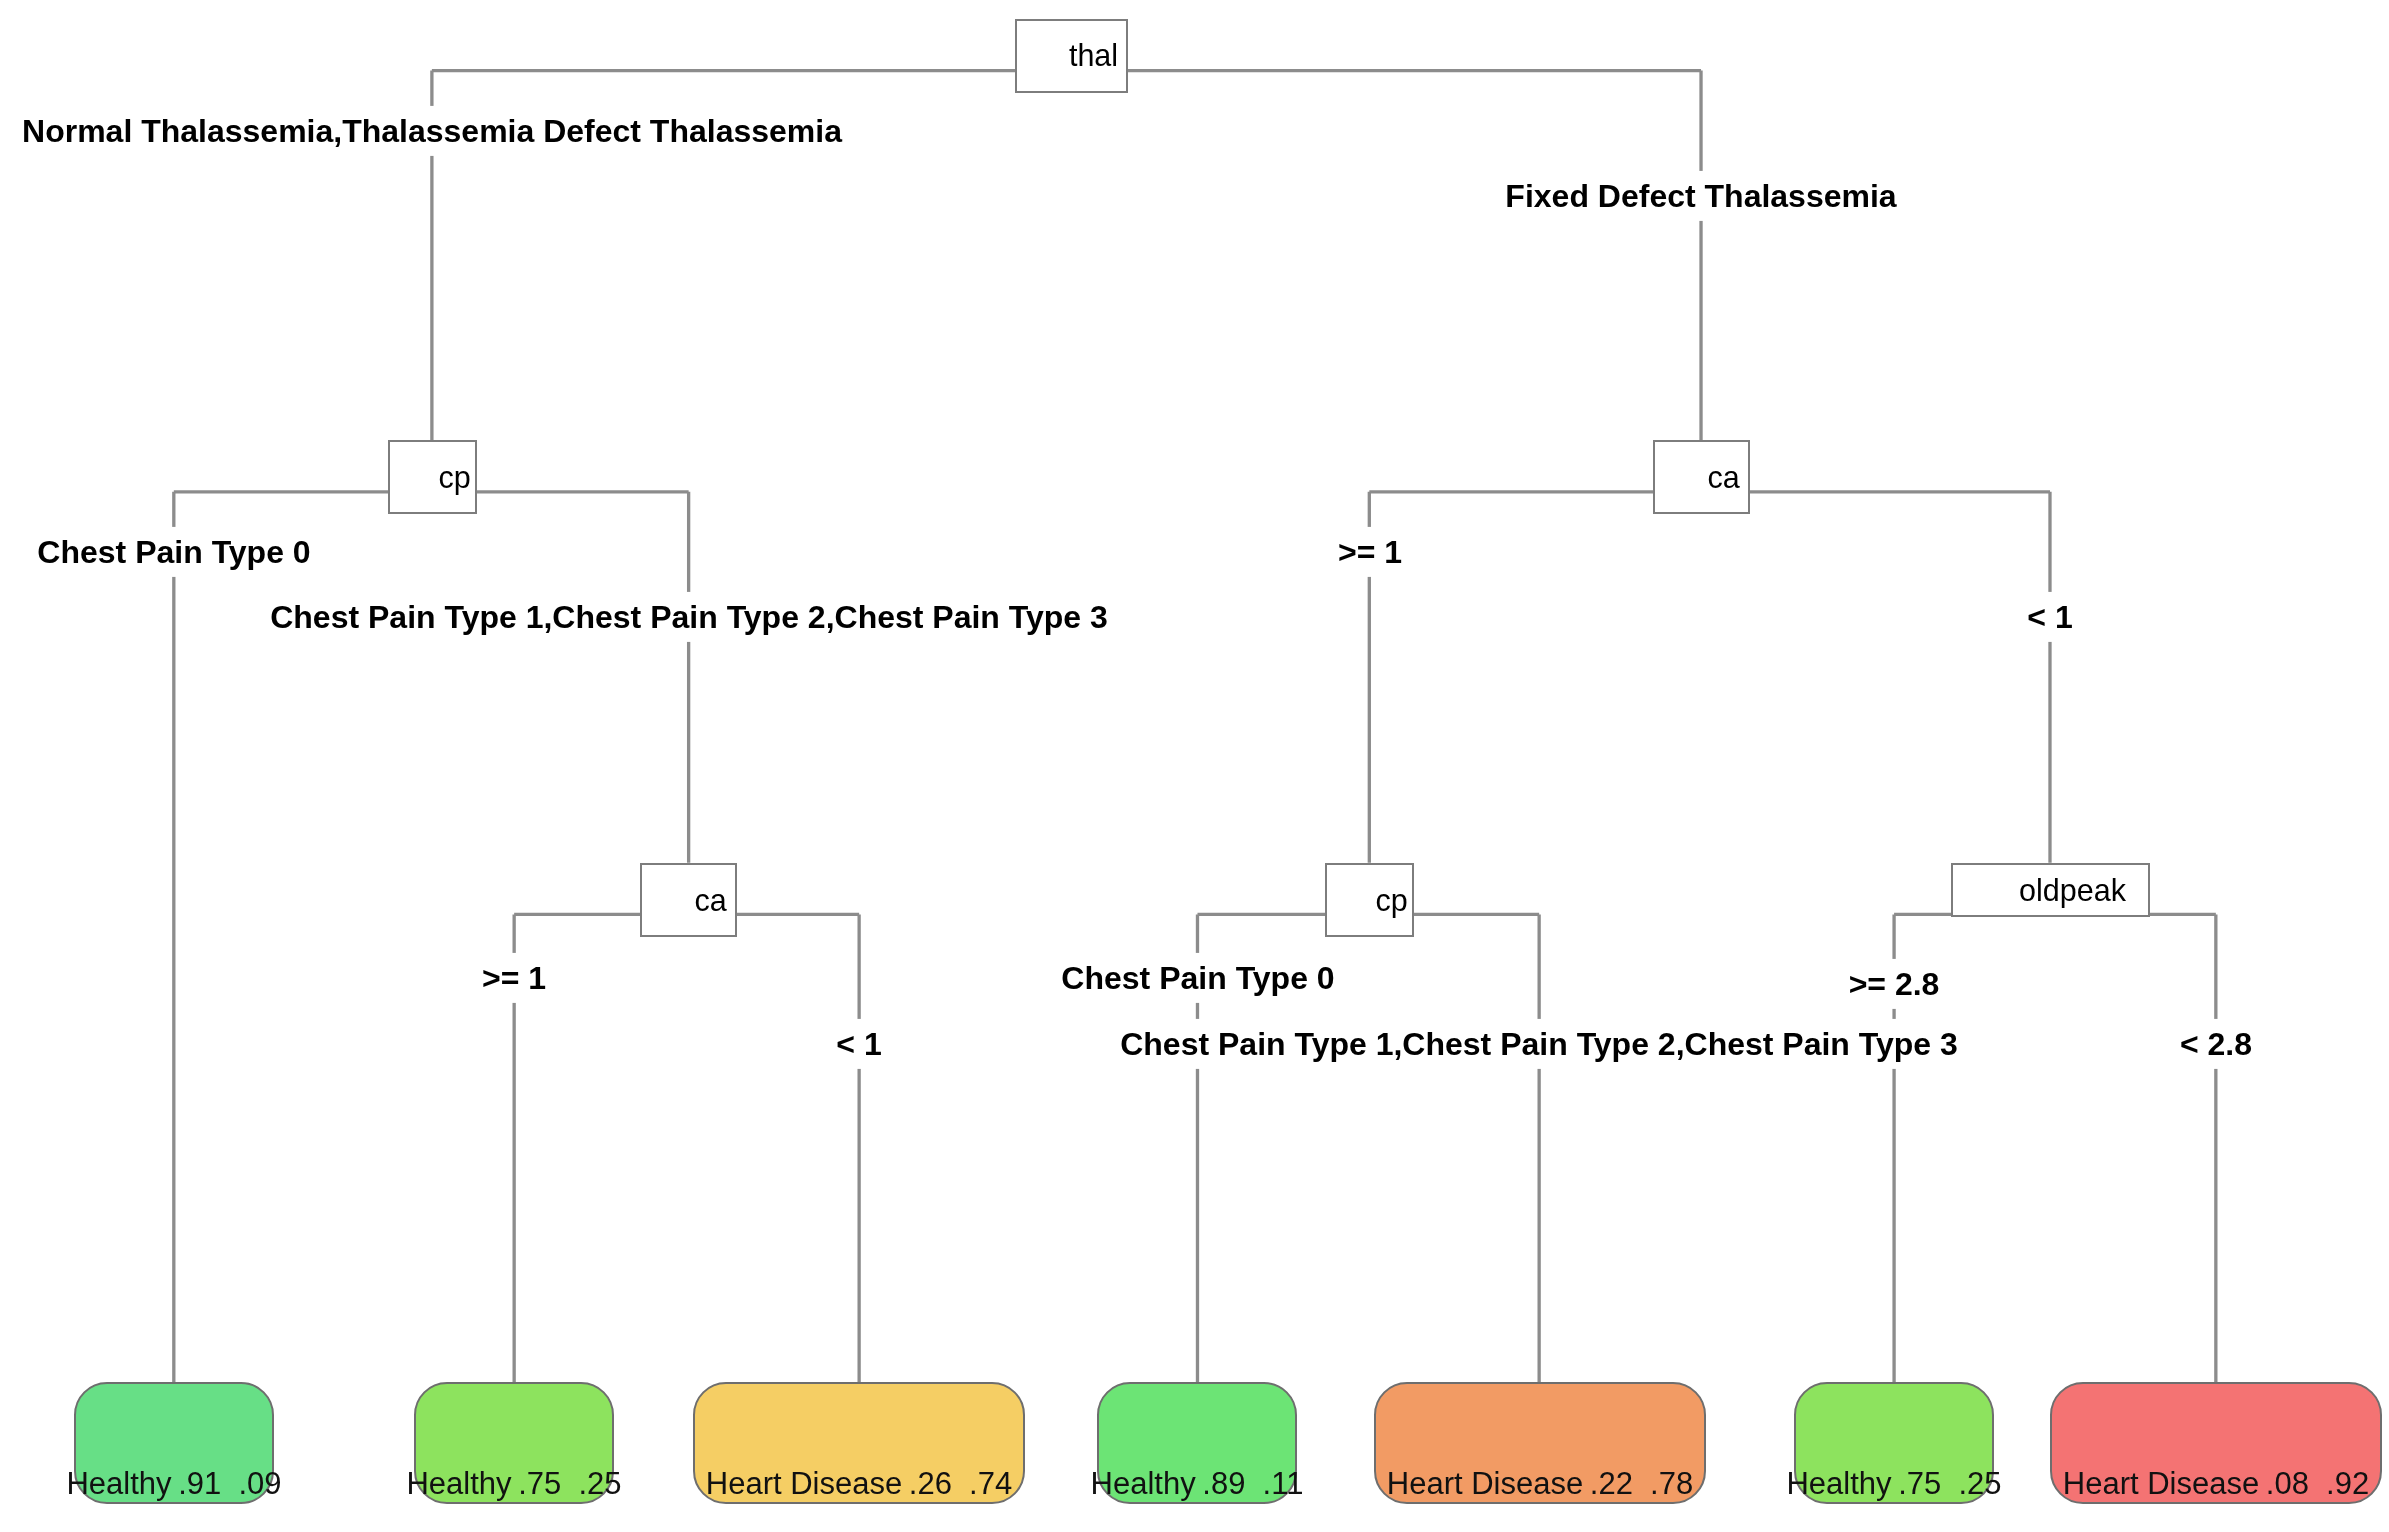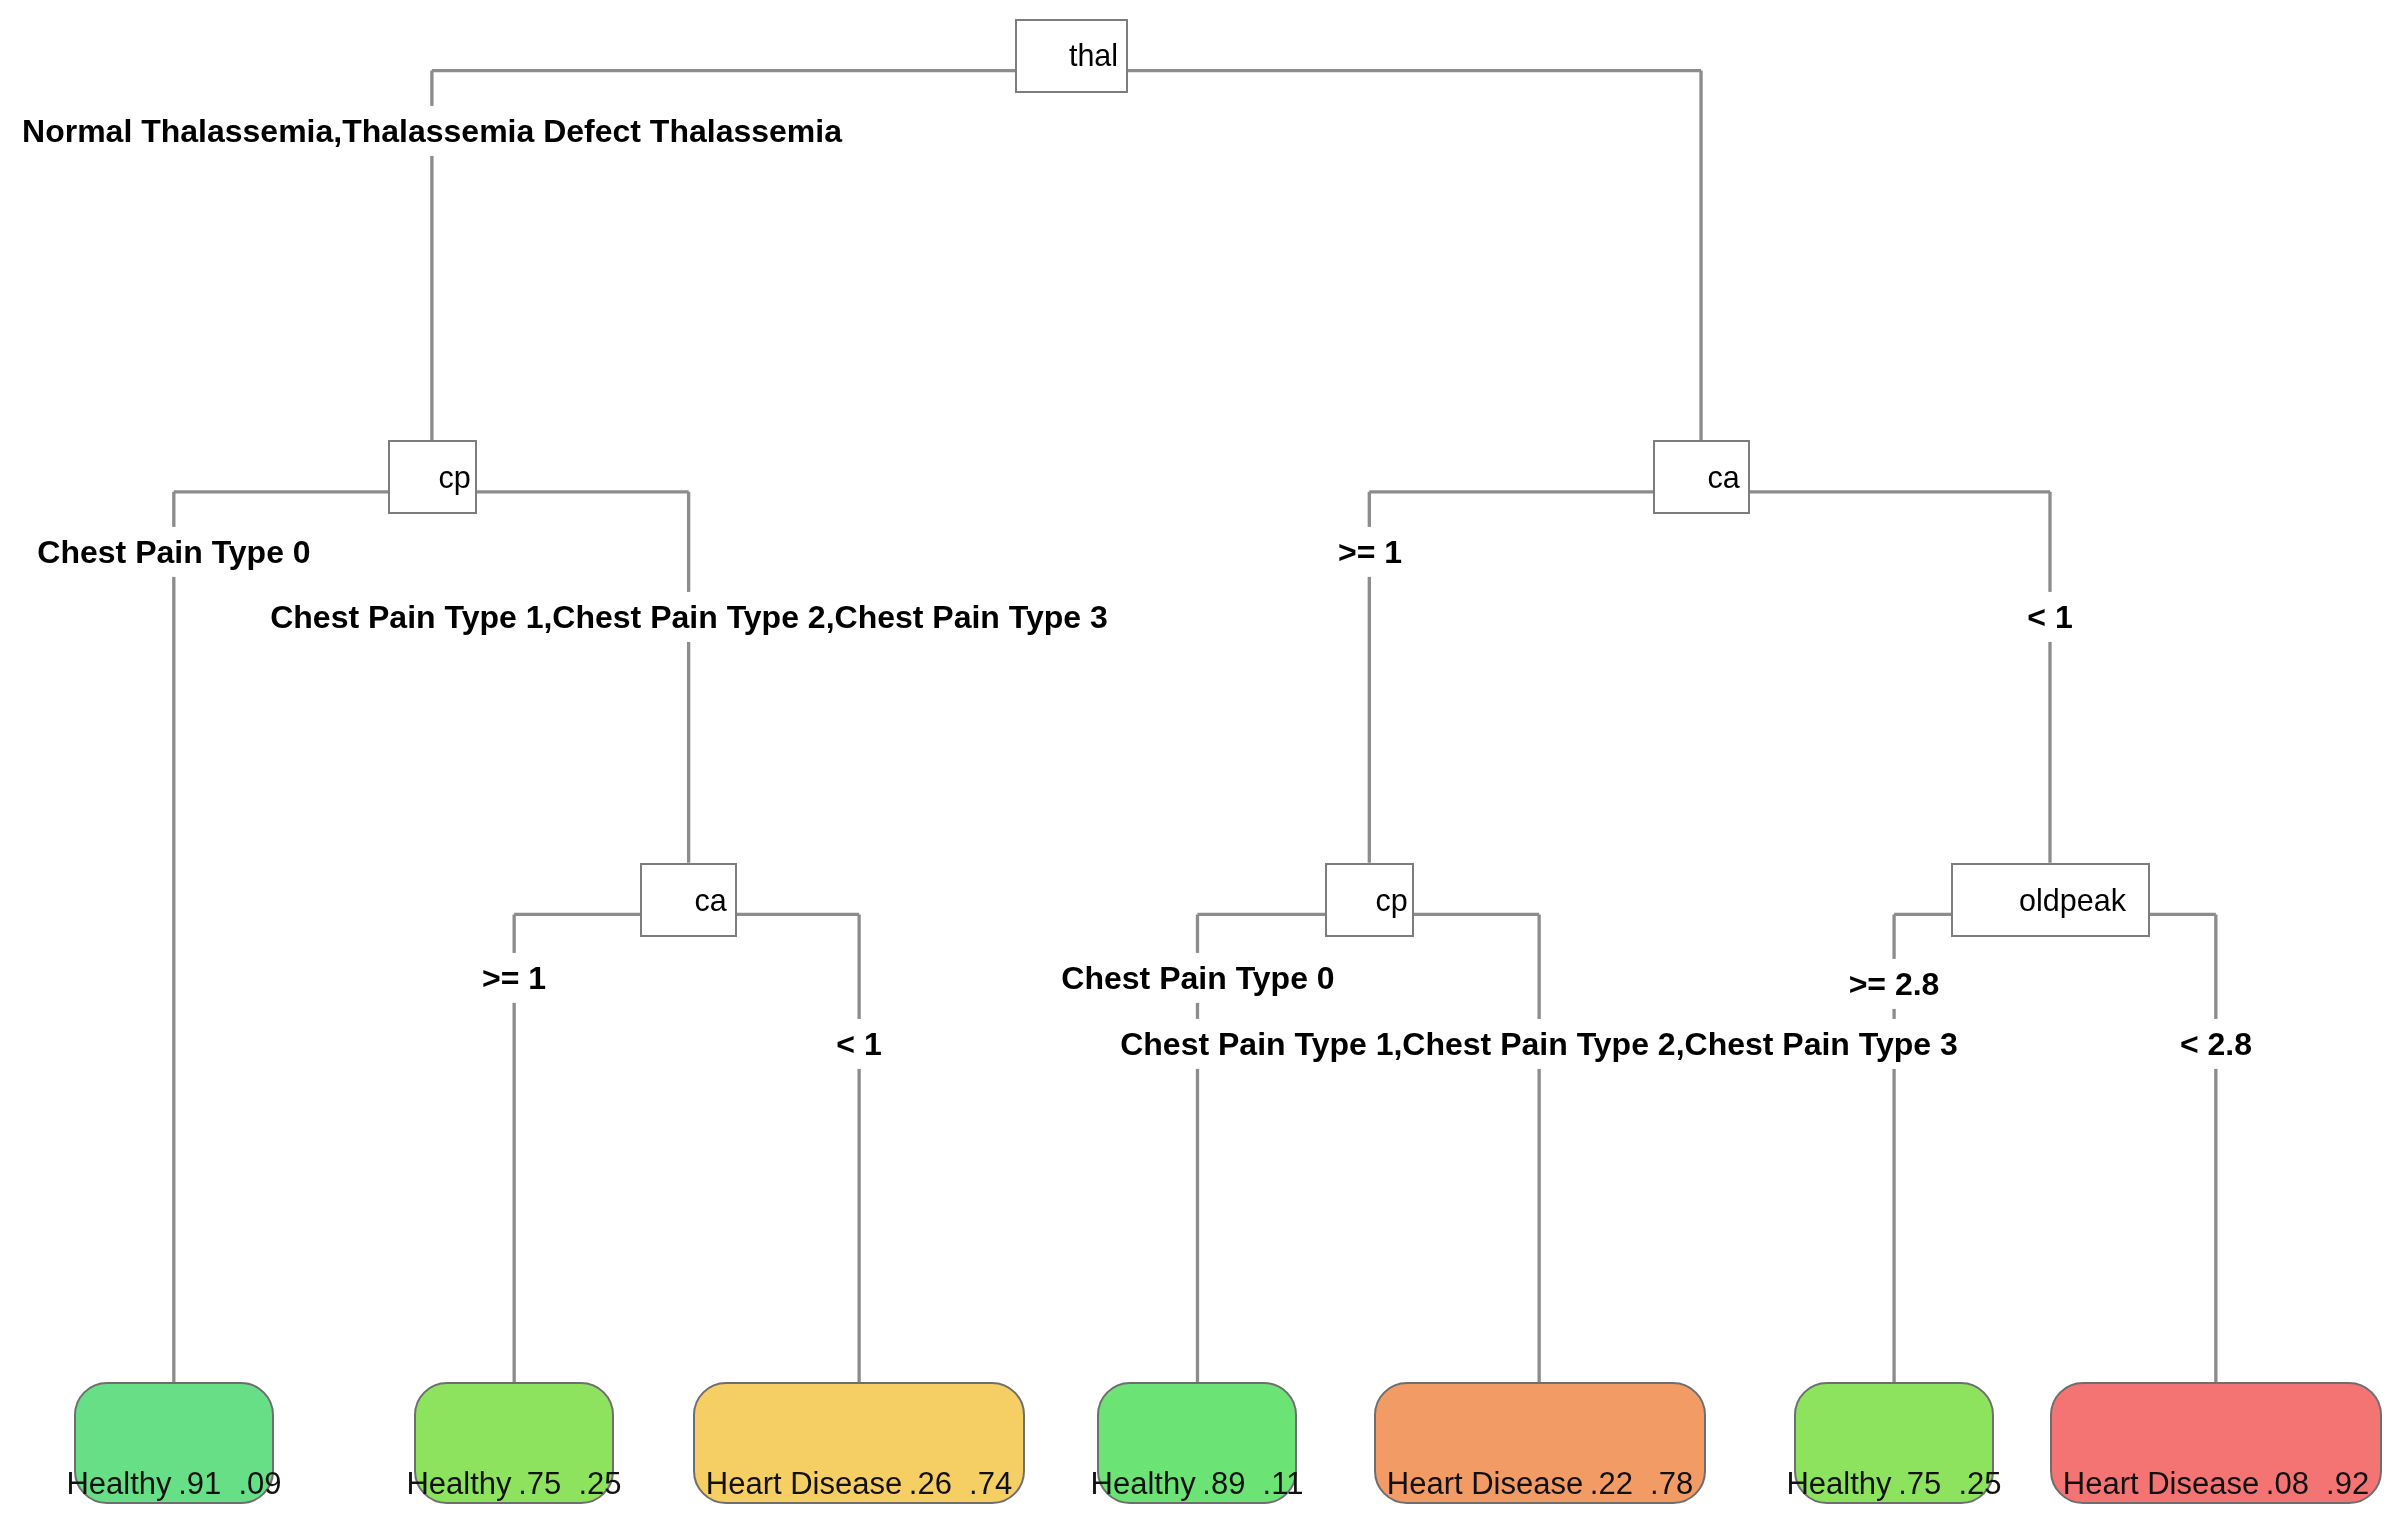--- a/index.html
+++ b/index.html
@@ -84,36 +84,37 @@
       <line x1="2064" y1="741" x2="2064" y2="1300" stroke="#8c8c8c" stroke-width="5"></line>
       <line x1="3090" y1="741" x2="3090" y2="1300" stroke="#8c8c8c" stroke-width="5"></line>
       <line x1="775" y1="1378" x2="775" y2="2083" stroke="#8c8c8c" stroke-width="5"></line>
       <line x1="1295" y1="1378" x2="1295" y2="2083" stroke="#8c8c8c" stroke-width="5"></line>
       <line x1="1805" y1="1378" x2="1805" y2="2083" stroke="#8c8c8c" stroke-width="5"></line>
       <line x1="2320" y1="1378" x2="2320" y2="2083" stroke="#8c8c8c" stroke-width="5"></line>
       <line x1="2855" y1="1378" x2="2855" y2="2083" stroke="#8c8c8c" stroke-width="5"></line>
       <line x1="3340" y1="1378" x2="3340" y2="2083" stroke="#8c8c8c" stroke-width="5"></line>
     </svg>
 <div class="edge-label" style="left: 432px; top: 131px;">Normal Thalassemia,Thalassemia Defect Thalassemia</div>
+    <div class="edge-label" style="left: 1701px; top: 196px;">Fixed Defect Thalassemia</div>
     <div class="edge-label" style="left: 174px; top: 552px;">Chest Pain Type 0</div>
     <div class="edge-label" style="left: 689px; top: 617px;">Chest Pain Type 1,Chest Pain Type 2,Chest Pain Type 3</div>
     <div class="edge-label" style="left: 1370px; top: 552px;">&gt;= 1</div>
     <div class="edge-label" style="left: 2050px; top: 617px;">&lt; 1</div>
     <div class="edge-label" style="left: 514px; top: 978px;">&gt;= 1</div>
     <div class="edge-label" style="left: 859px; top: 1044px;">&lt; 1</div>
     <div class="edge-label" style="left: 1198px; top: 978px;">Chest Pain Type 0</div>
     <div class="edge-label" style="left: 1539px; top: 1044px;">Chest Pain Type 1,Chest Pain Type 2,Chest Pain Type 3</div>
     <div class="edge-label" style="left: 1894px; top: 978px; margin-top: 6px;">&gt;= 2.8</div>
     <div class="edge-label" style="left: 2216px; top: 1044px;">&lt; 2.8</div>
     <div class="node-box" style="left: 1015px; top: 18.6px; width: 113px; height: 74px;">thal</div>
     <div class="node-box" style="left: 388px; top: 440px; width: 89px; height: 74px;">cp</div>
     <div class="node-box" style="left: 1653px; top: 440px; width: 97px; height: 74px;">ca</div>
     <div class="node-box" style="left: 640px; top: 863px; width: 97px; height: 74px;">ca</div>
     <div class="node-box" style="left: 1325px; top: 863px; width: 89px; height: 74px;">cp</div>
-    <div class="node-box" style="left: 1951px; top: 863px; width: 199px; height: 74px;">oldpeak</div>
+    <div class="node-box" style="left: 1951px; top: 863px; width: 199px; height: 54px;">oldpeak</div>
     <div class="leaf" style="left: 74px; top: 1382px; width: 200px; height: 122px; background: rgb(103, 223, 134);">
       <span>Healthy</span>
       <span class="vals">.91  .09</span>
     </div>
     <div class="leaf" style="left: 414px; top: 1382px; width: 200px; height: 122px; background: rgb(141, 227, 94);">
       <span>Healthy</span>
       <span class="vals">.75  .25</span>
     </div>
     <div class="leaf" style="left: 693px; top: 1382px; width: 332px; height: 122px; background: rgb(245, 206, 100);">
       <span>Heart Disease</span>

